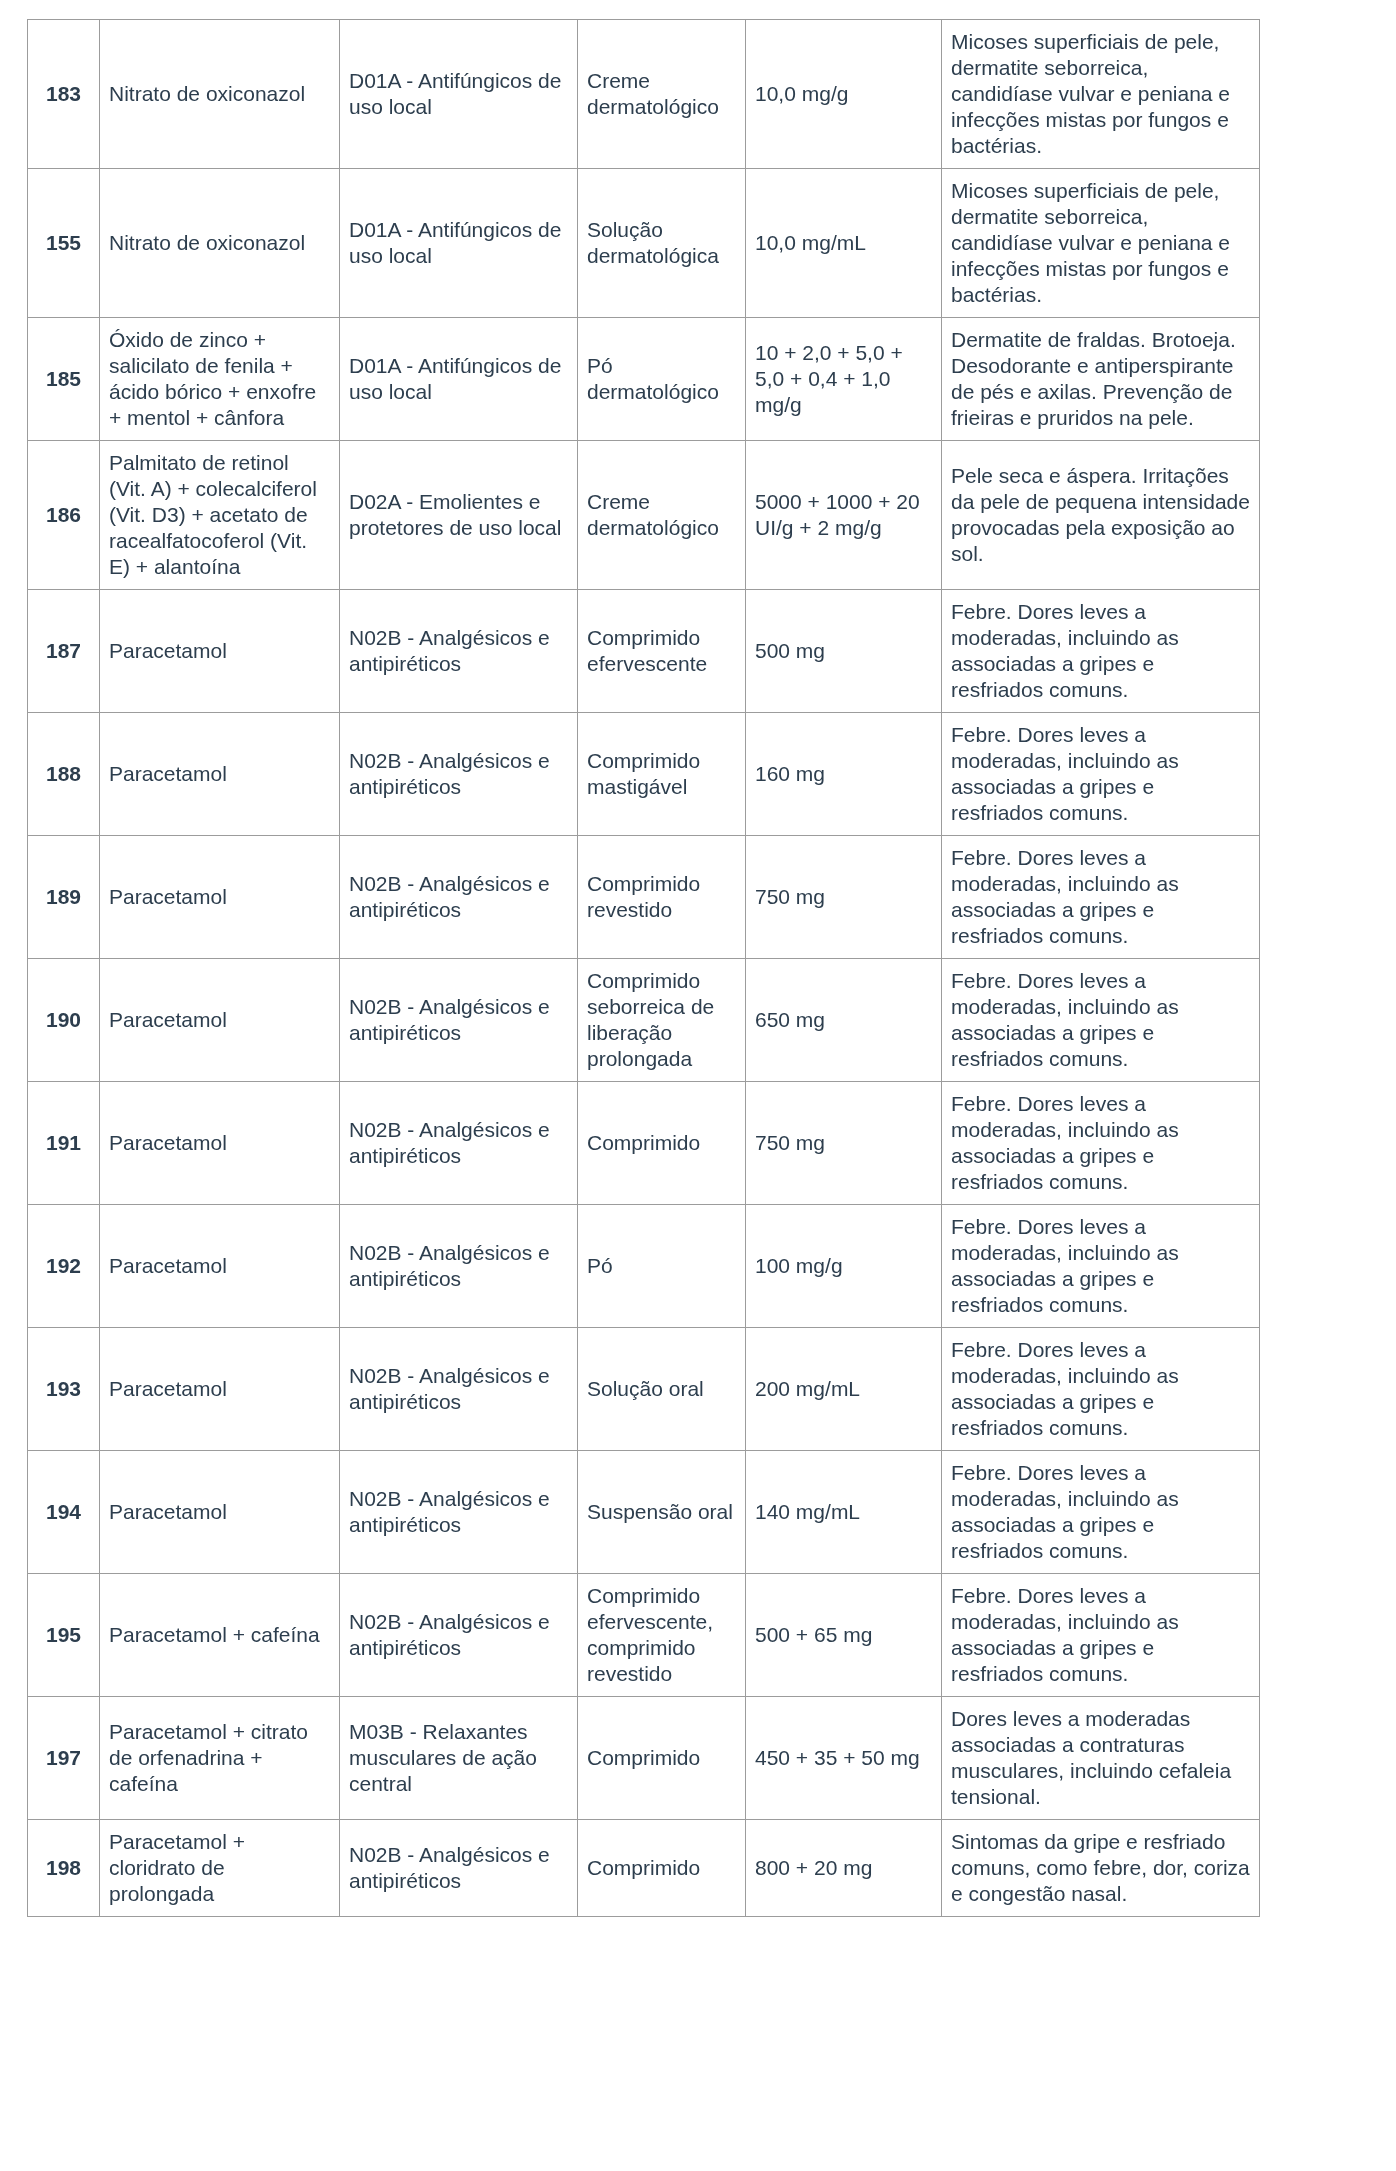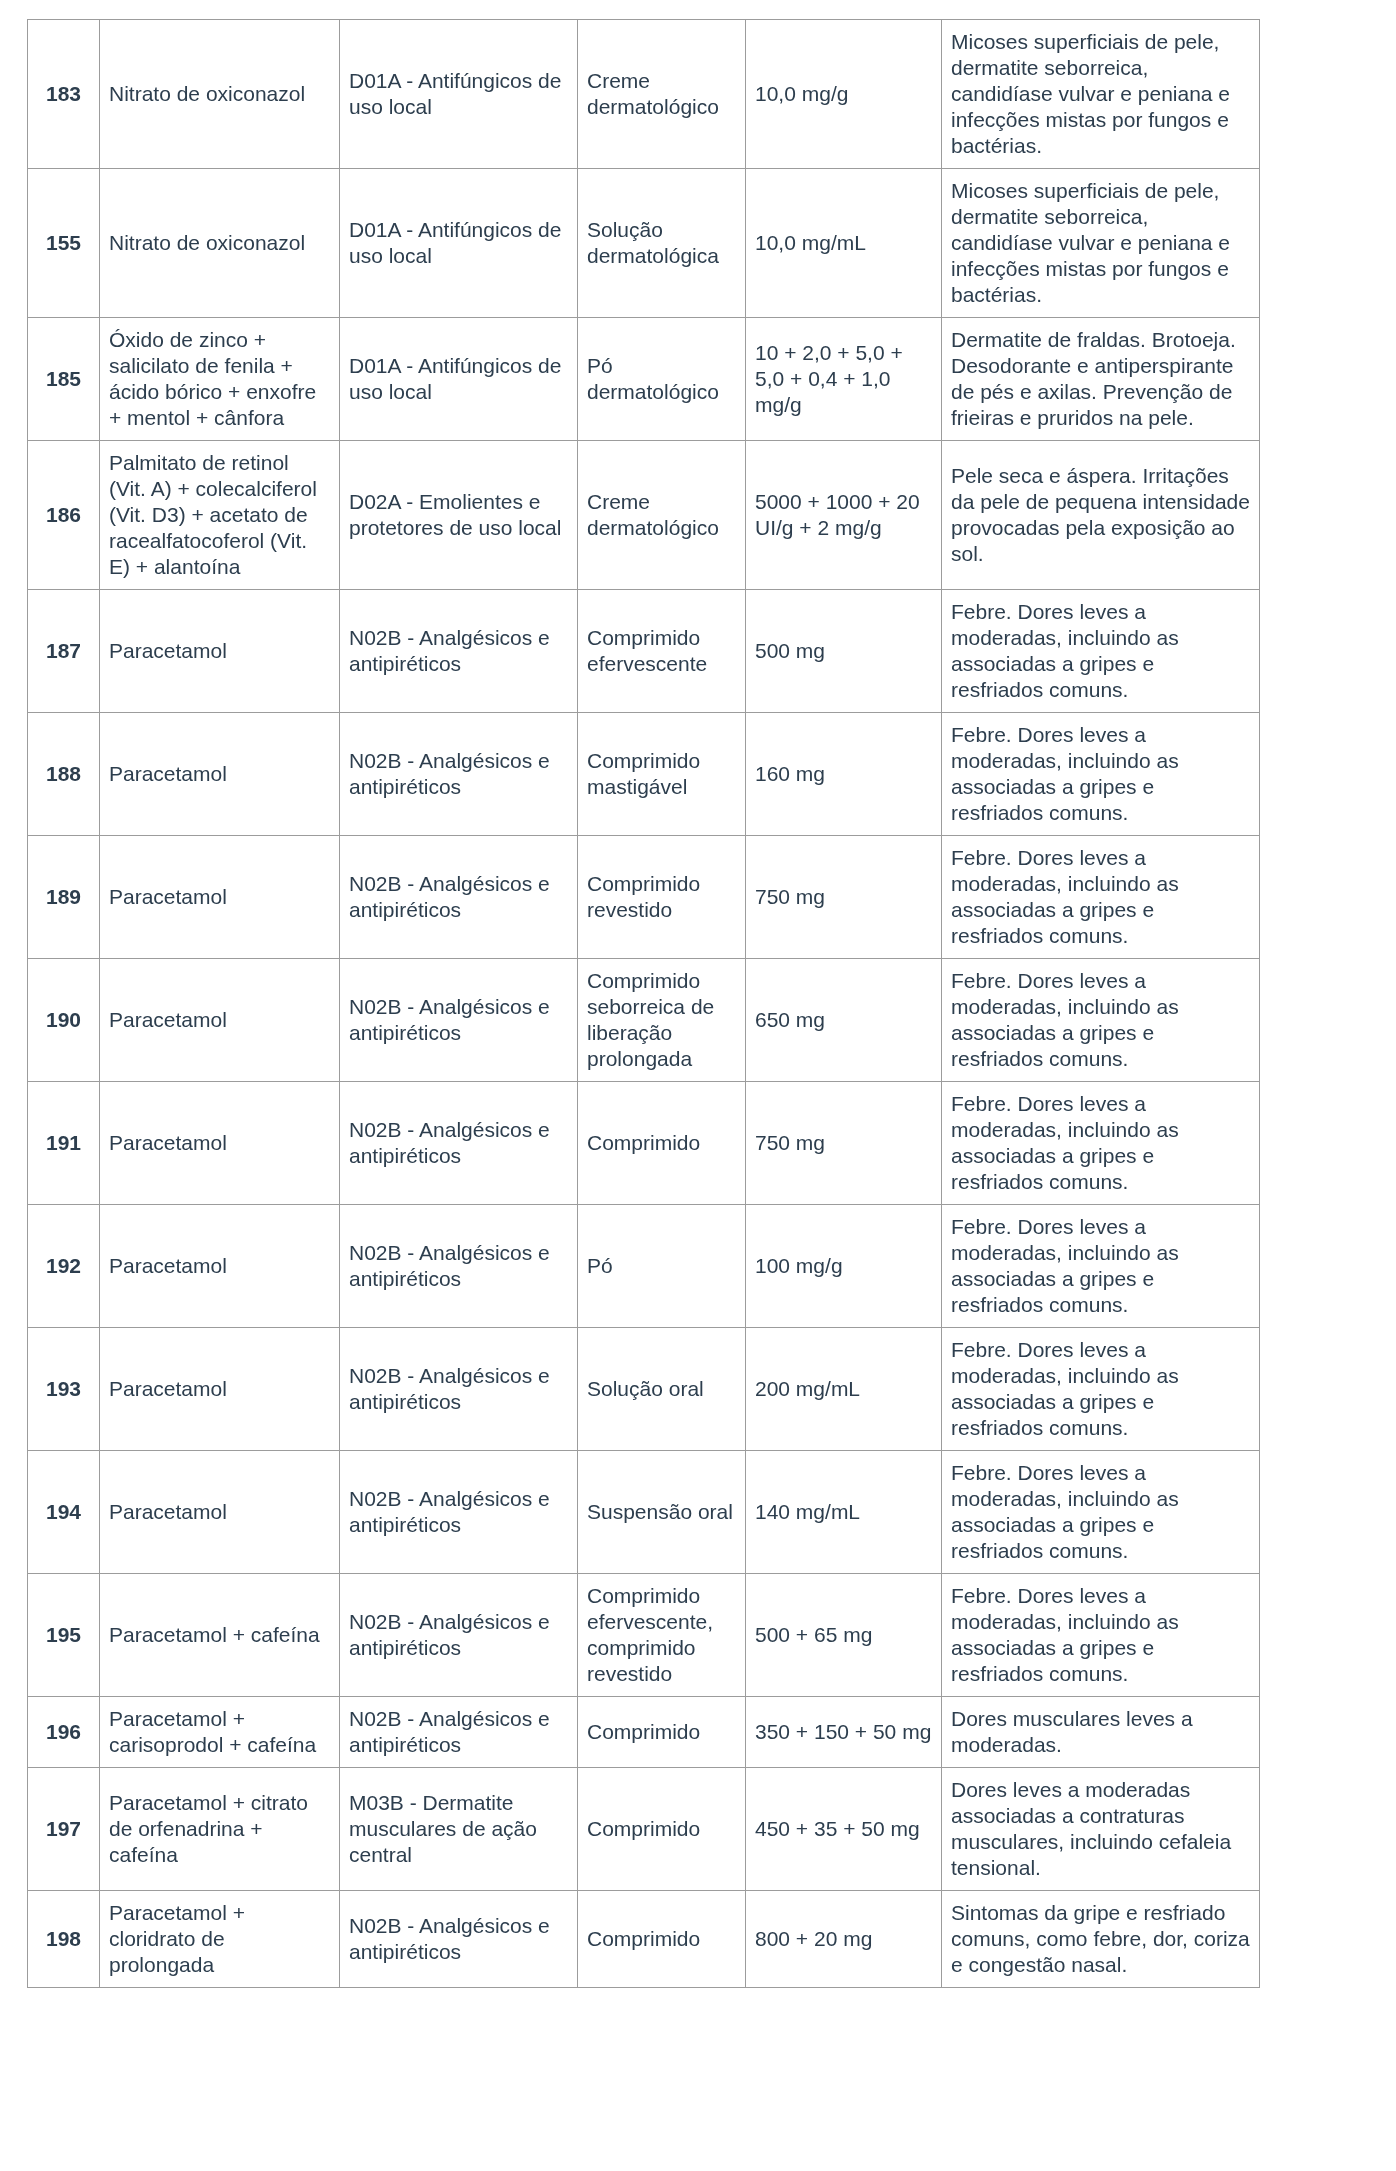--- a/index.html
+++ b/index.html
@@ -159,31 +159,23 @@
   </tr>
         <tr>
     <td class="c-num">195</td>
     <td>Paracetamol + cafeína</td>
     <td>N02B - Analgésicos e antipiréticos</td>
     <td>Comprimido efervescente, comprimido revestido</td>
     <td>500 + 65 mg</td>
     <td>Febre. Dores leves a moderadas, incluindo as associadas a gripes e resfriados comuns.</td>
   </tr>
         <tr>
-    <td class="c-num">196</td>
-    <td>Paracetamol + carisoprodol + cafeína</td>
-    <td>N02B - Analgésicos e antipiréticos</td>
-    <td>Comprimido</td>
-    <td>350 + 150 + 50 mg</td>
-    <td>Dores musculares leves a moderadas.</td>
-  </tr>
-        <tr>
     <td class="c-num">197</td>
     <td>Paracetamol + citrato de orfenadrina + cafeína</td>
-    <td>M03B - Dermatite musculares de ação central</td>
+    <td>M03B - Relaxantes musculares de ação central</td>
     <td>Comprimido</td>
     <td>450 + 35 + 50 mg</td>
     <td>Dores leves a moderadas associadas a contraturas musculares, incluindo cefaleia tensional.</td>
   </tr>
         <tr>
     <td class="c-num">198</td>
     <td>Paracetamol + cloridrato de prolongada</td>
     <td>N02B - Analgésicos e antipiréticos</td>
     <td>Comprimido</td>
     <td>800 + 20 mg</td>

